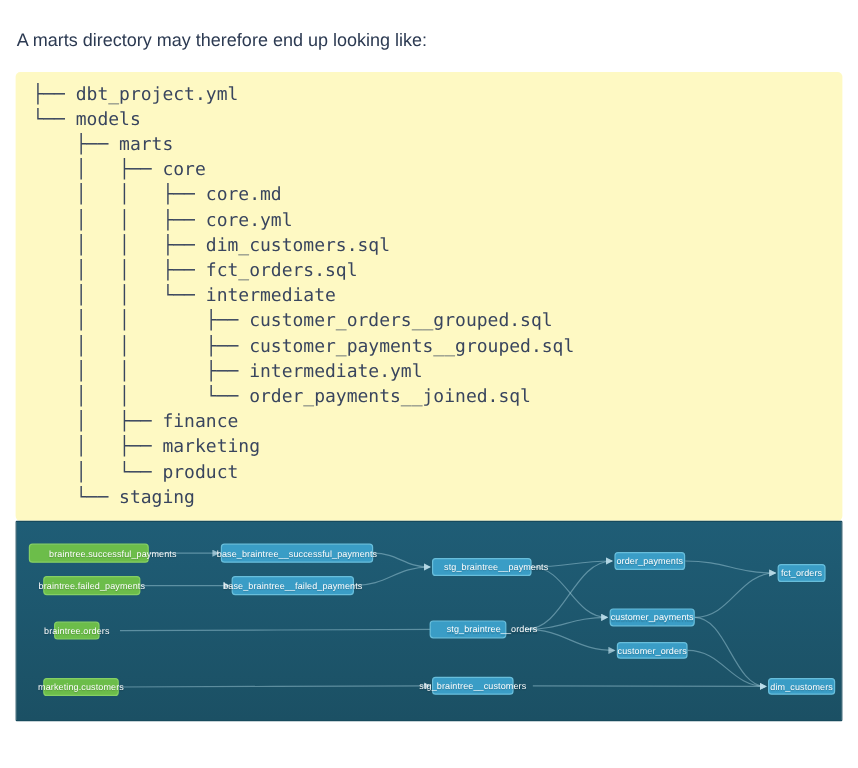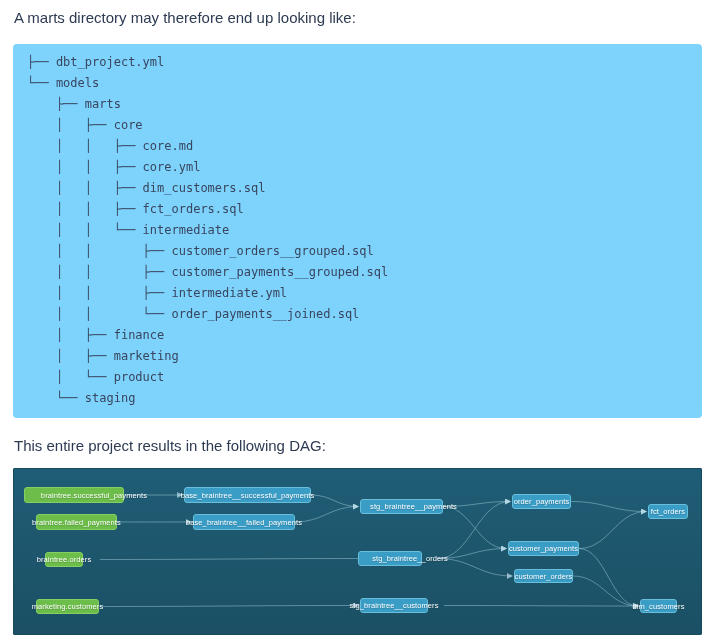--- a/index.html
+++ b/index.html
@@ -4,33 +4,33 @@
 <style>
   html, body { margin: 0; padding: 0; background: #ffffff; }
   body {
     width: 715px; height: 640px; overflow: hidden;
     font-family: "Liberation Sans", sans-serif;
     color: #2c3a52;
   }
   .page { padding: 7px 13px 0 13px; }
 
   .lead {
-    margin: 0 0 16px 1px;
+    margin: 16px 0 16px 1px;
     font-size: 15px;
     line-height: 21px;
     color: #2c3a52;
   }
 
   .code-block {
     margin: 0;
-    background: #7dd3fc;
+    background: #fef9c3;
     border-radius: 4px;
     padding: 8px 14px 9px 14px;
     font-family: "DejaVu Sans Mono", monospace;
-    font-size: 12px;
+    font-size: 15px;
     line-height: 21px;
     color: #39455e;
     white-space: pre;
     overflow: hidden;
     height: 357px;
   }
 
   .lead2 { margin: 17px 0 12px 1px; }
 
   .dag {
@@ -76,21 +76,20 @@
     │   │   └── intermediate
     │   │       ├── customer_orders__grouped.sql
     │   │       ├── customer_payments__grouped.sql
     │   │       ├── intermediate.yml
     │   │       └── order_payments__joined.sql
     │   ├── finance
     │   ├── marketing
     │   └── product
     └── staging</pre>
 
-  <p class="lead lead2">This entire project results in the following DAG:</p>
 
   <div class="dag" id="dag" style="background: linear-gradient(rgb(31, 93, 118) 0%, rgb(27, 80, 100) 100%); border-color: rgb(23, 74, 93);">
     <svg id="dag-edges" width="687" height="165" viewBox="0 0 687 165">
         <defs>
           <marker id="arrow" markerWidth="6" markerHeight="6" refX="5" refY="3" orient="auto">
             <path d="M0,0 L6,3 L0,6 Z" fill="rgba(190,222,235,0.7)"></path>
           </marker>
         </defs>
         <path d="M110,26 C136.1,26 141.9,26 168,26" fill="none" stroke="rgba(172,212,226,0.45)" stroke-width="1" marker-end="url(#arrow)"></path>
         <path d="M103,53 C136.3,53 143.7,53 177,53" fill="none" stroke="rgba(172,212,226,0.45)" stroke-width="1" marker-end="url(#arrow)"></path>
@@ -115,16 +114,16 @@
       <div class="dag-node" style="left: 22px; top: 130px; width: 63px; height: 15px; color: rgb(255, 255, 255); background: rgb(108, 189, 74); border: 1px solid rgb(133, 208, 99);">marketing.customers</div>
       <div class="dag-node" style="left: 170px; top: 18px; width: 127px; height: 16px; color: rgb(255, 255, 255); background: rgb(58, 157, 198); border: 1px solid rgb(104, 190, 219);">base_braintree__successful_payments</div>
       <div class="dag-node" style="left: 179px; top: 45px; width: 102px; height: 16px; color: rgb(255, 255, 255); background: rgb(58, 157, 198); border: 1px solid rgb(104, 190, 219);">base_braintree__failed_payments</div>
       <div class="dag-node" style="left: 346px; top: 30px; width: 83px; height: 15px; color: rgb(255, 255, 255); background: rgb(58, 157, 198); border: 1px solid rgb(104, 190, 219); padding-left: 24px;">stg_braintree__payments</div>
       <div class="dag-node" style="left: 344px; top: 82px; width: 64px; height: 15px; color: rgb(255, 255, 255); background: rgb(58, 157, 198); border: 1px solid rgb(104, 190, 219); padding-left: 40px;">stg_braintree__orders</div>
       <div class="dag-node" style="left: 346px; top: 129px; width: 68px; height: 15px; color: rgb(255, 255, 255); background: rgb(58, 157, 198); border: 1px solid rgb(104, 190, 219);">stg_braintree__customers</div>
       <div class="dag-node" style="left: 498px; top: 25px; width: 59px; height: 15px; color: rgb(255, 255, 255); background: rgb(58, 157, 198); border: 1px solid rgb(104, 190, 219);">order_payments</div>
       <div class="dag-node" style="left: 494px; top: 72px; width: 71px; height: 15px; color: rgb(255, 255, 255); background: rgb(58, 157, 198); border: 1px solid rgb(104, 190, 219);">customer_payments</div>
       <div class="dag-node" style="left: 500px; top: 100px; width: 59px; height: 14px; color: rgb(255, 255, 255); background: rgb(58, 157, 198); border: 1px solid rgb(104, 190, 219);">customer_orders</div>
       <div class="dag-node" style="left: 634px; top: 35px; width: 40px; height: 15px; color: rgb(255, 255, 255); background: rgb(58, 157, 198); border: 1px solid rgb(104, 190, 219);">fct_orders</div>
-      <div class="dag-node" style="left: 626px; top: 130px; width: 37px; height: 14px; color: rgb(255, 255, 255); background: rgb(58, 157, 198); border: 1px solid rgb(104, 190, 219);">dim_customers</div>
+      <div class="dag-node" style="left: 626px; top: 130px; width: 56px; height: 14px; color: rgb(255, 255, 255); background: rgb(58, 157, 198); border: 1px solid rgb(104, 190, 219);">dim_customers</div>
     </div>
 
 </div>
 
 </body></html>

